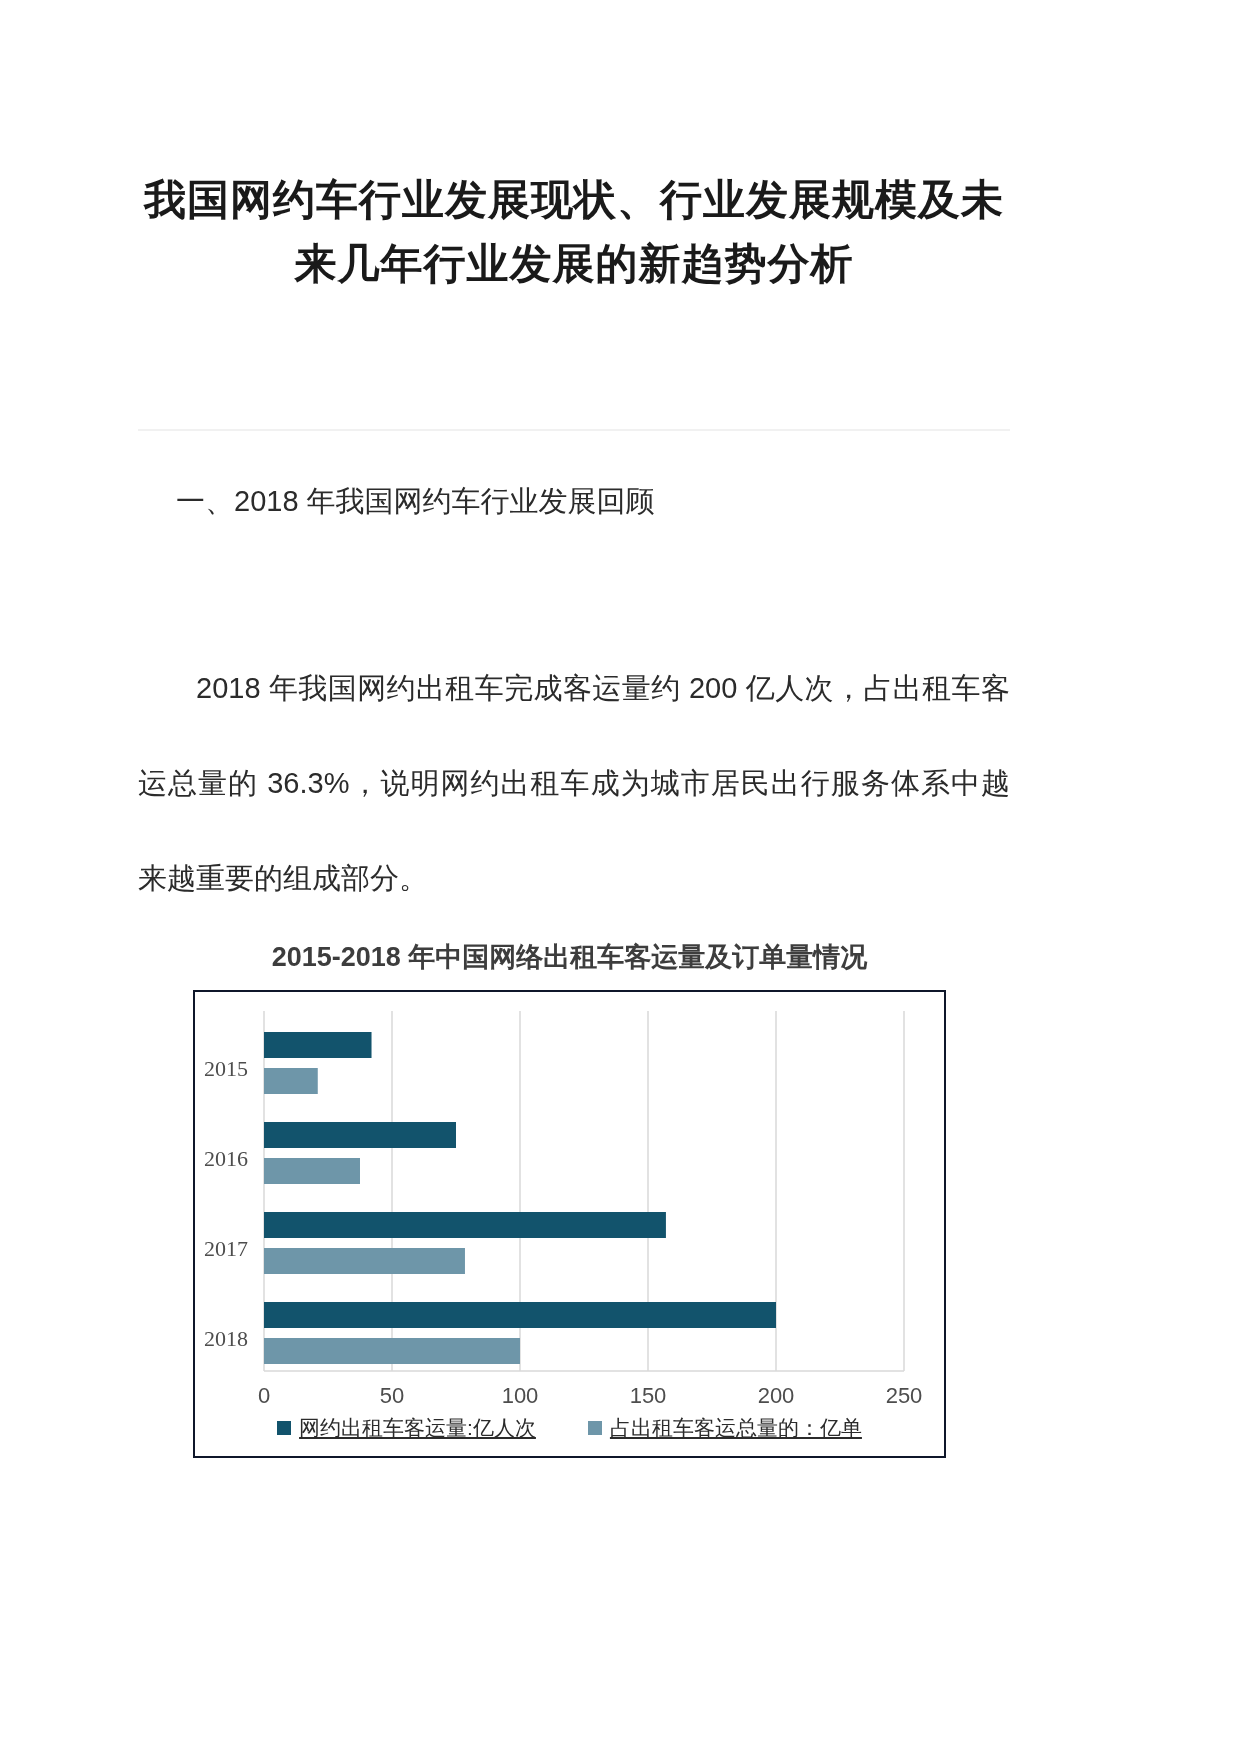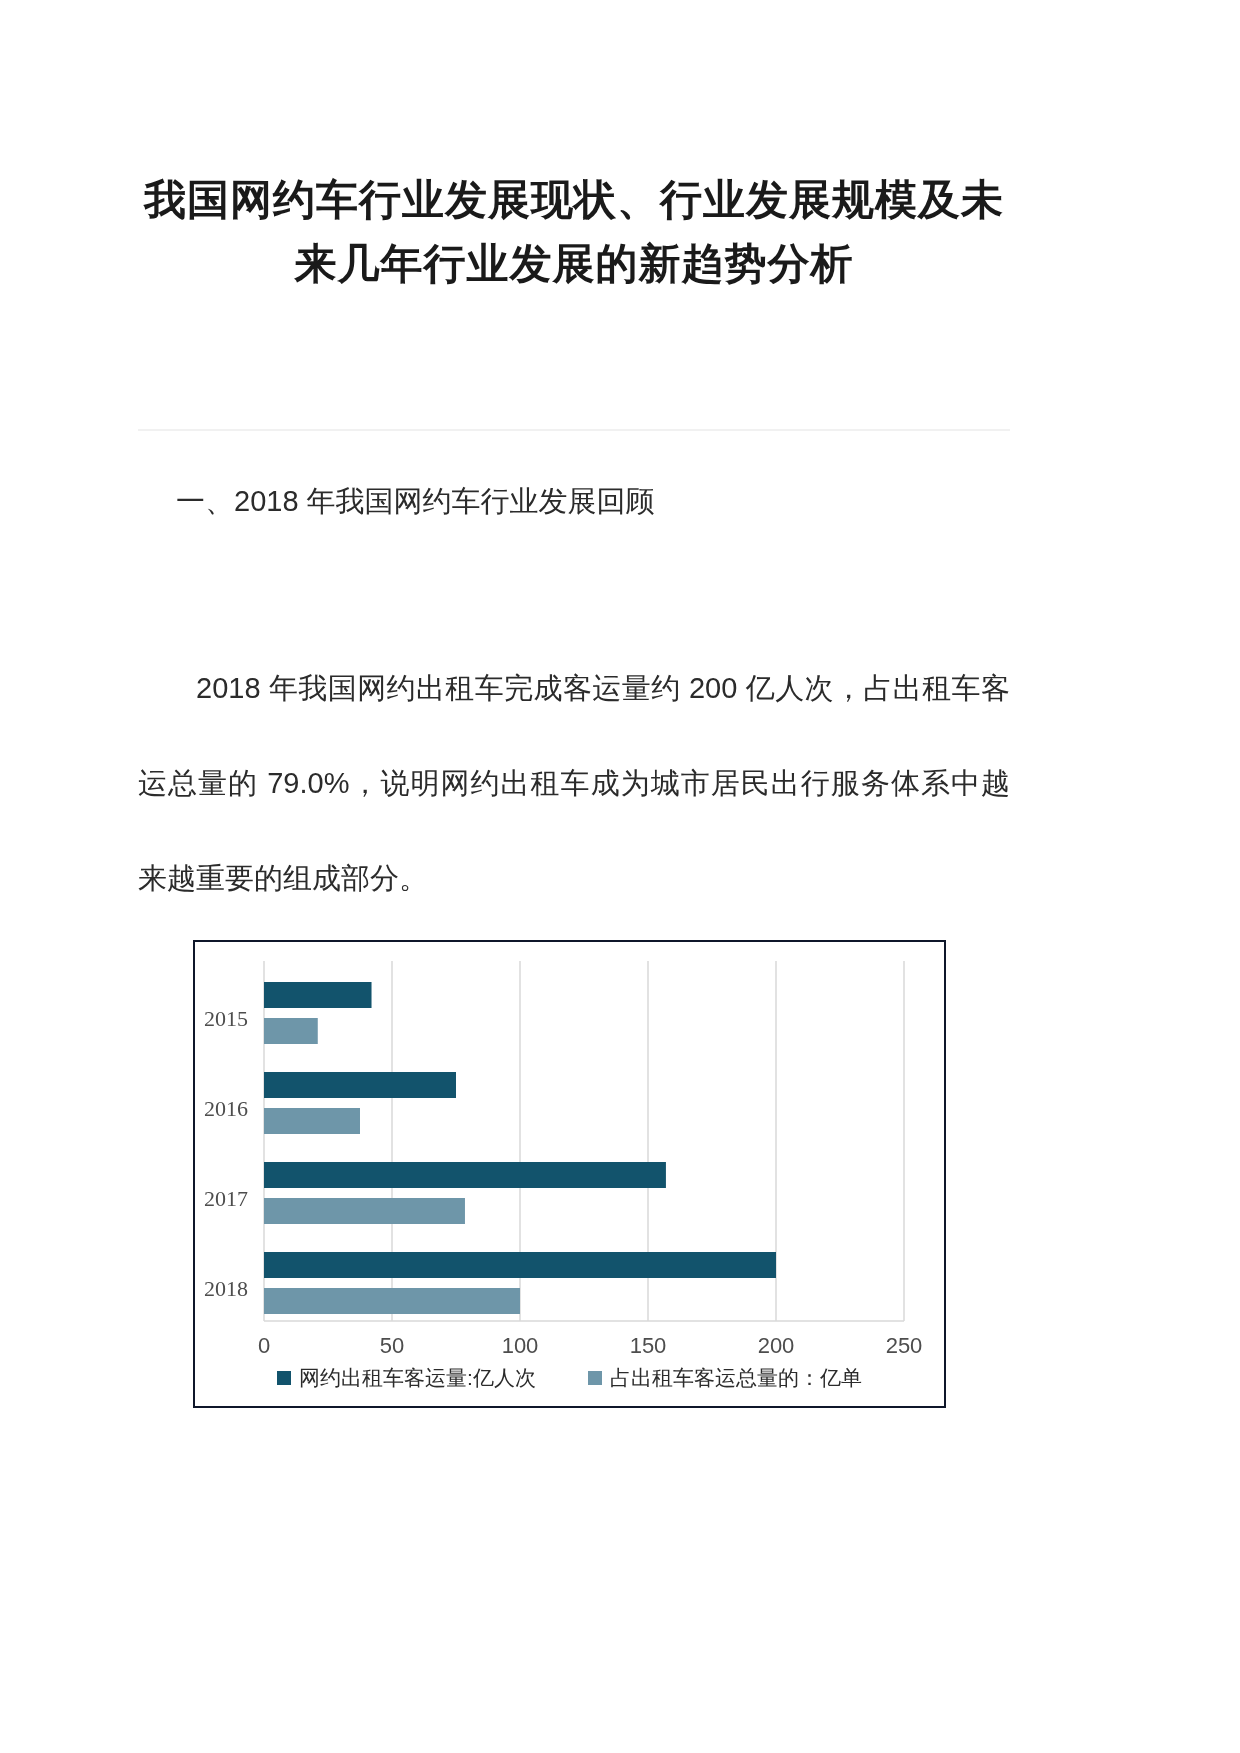--- a/index.html
+++ b/index.html
@@ -36,36 +36,37 @@
 
   .tick-label { font-family:"Liberation Sans","DejaVu Sans",sans-serif; font-size:22px; fill:#4d4d4d; }
   .cat-label  { font-family:"Liberation Serif","DejaVu Serif",serif;   font-size:22px; fill:#4d4d4d; }
 
   .legend {
     position:absolute; left:0; right:0; bottom:14px;
     display:flex; justify-content:center; align-items:center; gap:52px;
   }
   .legend-item { display:flex; align-items:center; gap:8px; }
   .swatch { width:14px; height:14px; display:inline-block; }
-  .legend-label { font-size:21px; color:#2b2b2b; }
+  .legend-label { font-size:21px; color:#2b2b2b;text-decoration:underline; }
 </style>
 </head>
 <body>
 
 <div class="page">
   <div class="content">
 
     <h1 class="doc-title">我国网约车行业发展现状、行业发展规模及未来几年行业发展的新趋势分析</h1>
 
     <div class="divider"></div>
 
     <h2 class="section-heading">一、2018 年我国网约车行业发展回顾</h2>
 
-    <p class="body-paragraph">2018 年我国网约出租车完成客运量约 200 亿人次，占出租车客运总量的 79.0%，说明网约出租车成为城市居民出行服务体系中越来越重要的组成部分。</p>
+    <p class="body-paragraph">2018 年我国网约出租车完成客运量约 200 亿人次，占出租车客运总量的 36.3%，说明网约出租车成为城市居民出行服务体系中越来越重要的组成部分。</p>
 
+    <div class="chart-title">2015-2018 年中国网络出租车客运量及订单量情况</div>
 
     <div class="chart-box">
       <svg id="chart-svg" width="749" height="464" viewBox="0 0 749 464">
           <line x1="69" y1="19" x2="69" y2="379" stroke="#d9d9d9" stroke-width="1.5"></line>
           <line x1="197" y1="19" x2="197" y2="379" stroke="#d9d9d9" stroke-width="1.5"></line>
           <line x1="325" y1="19" x2="325" y2="379" stroke="#d9d9d9" stroke-width="1.5"></line>
           <line x1="453" y1="19" x2="453" y2="379" stroke="#d9d9d9" stroke-width="1.5"></line>
           <line x1="581" y1="19" x2="581" y2="379" stroke="#d9d9d9" stroke-width="1.5"></line>
           <line x1="709" y1="19" x2="709" y2="379" stroke="#d9d9d9" stroke-width="1.5"></line>
           <line x1="69" y1="379" x2="709" y2="379" stroke="#d9d9d9" stroke-width="1.5"></line>

